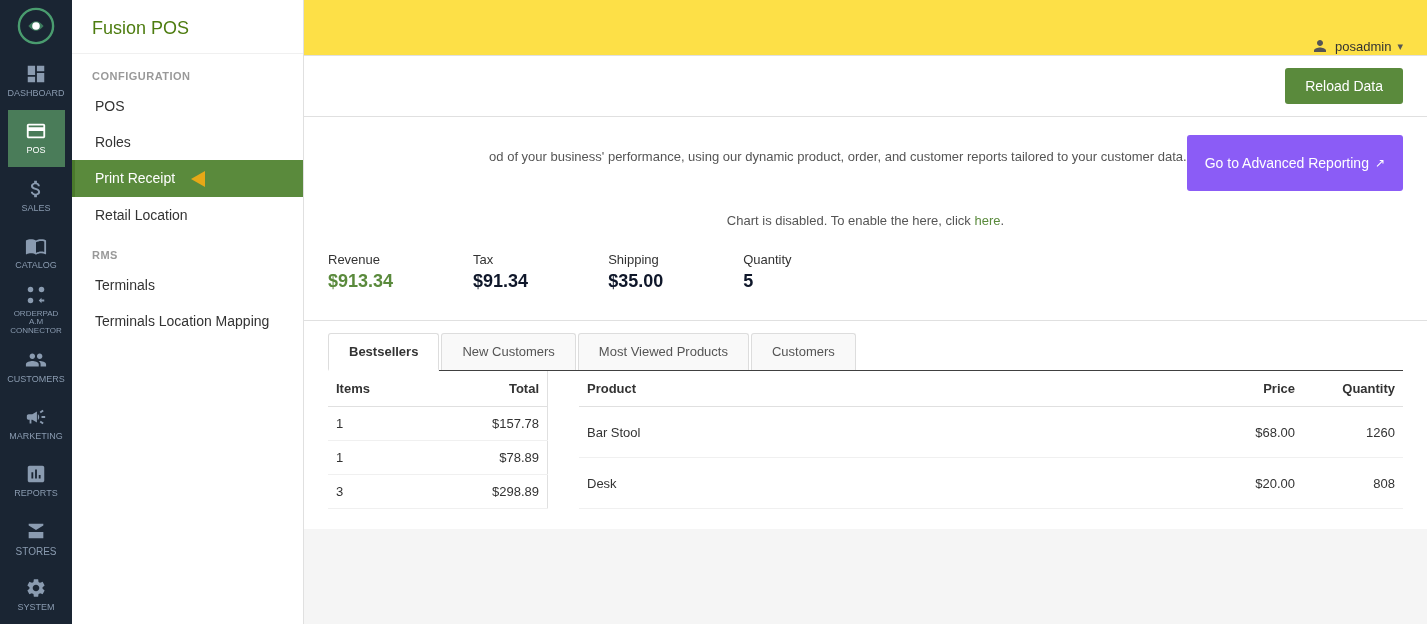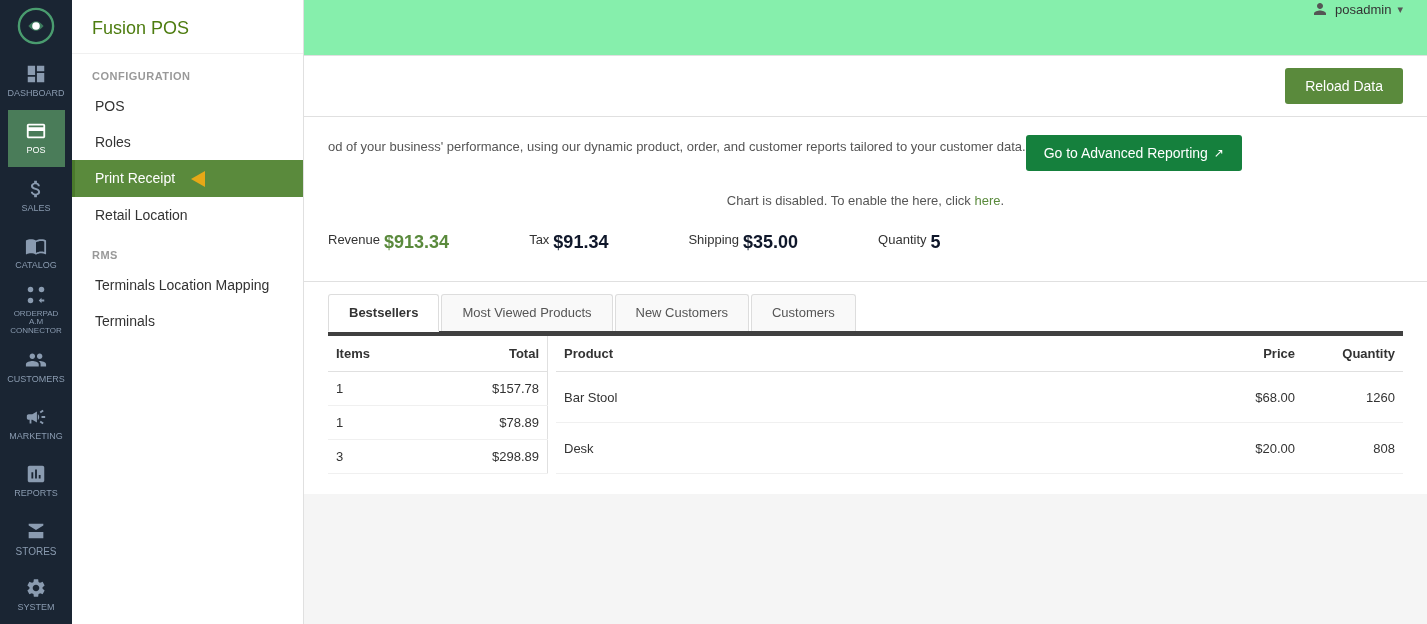--- a/index.html
+++ b/index.html
@@ -93,26 +93,26 @@
       flex: 1;
       display: flex;
       flex-direction: column;
       background: #f5f5f5;
       height: 624px;
       overflow-y: auto;
     }
 
     
     .top-bar {
-      background: #86efac;
+      background: #fde047;
       border-bottom: 1px solid #e0e0e0;
       padding: 0 24px;
       height: 56px;
       display: flex;
-      align-items: flex-start;
+      align-items: flex-end;
       justify-content: flex-end;
       flex-shrink: 0;
     }
     .user-info {
       display: flex;
       align-items: center;
       gap: 6px;
       font-size: 13px;
       color: #333;
       cursor: pointer;
@@ -133,24 +133,24 @@
       background: #5a8a3c;
       color: #fff;
       border: none;
       padding: 10px 20px;
       font-size: 14px;
       border-radius: 3px;
       cursor: pointer;
       font-weight: 500;
     }
     .btn-green-outline {
-      background: #15803d;
+      background: #8b5cf6;
       color: #fff;
       border: none;
-      padding: 10px 18px;
+      padding: 20px 18px;
       font-size: 14px;
       border-radius: 3px;
       cursor: pointer;
       display: flex;
       align-items: center;
       gap: 6px;
     }
 
     
     .report-section {
@@ -162,52 +162,52 @@
     }
     .report-desc {
       font-size: 13px;
       color: #555;
       margin-bottom: 12px;
       line-height: 1.5;
     }
     .report-header-row {
       display: flex;
       align-items: center;
-      justify-content: flex-start;
+      justify-content: flex-end;
       margin-bottom: 8px;
     }
 
     .chart-disabled {
       font-size: 13px;
       color: #555;
       padding: 14px 0 8px 0;
       text-align: center;
     }
     .chart-disabled a { color: #5a8a3c; text-decoration: none; }
 
     
     .stats-row {
       display: flex;
       gap: 80px;
       padding: 16px 0 10px 0;
     }
-    .stat-item { display: flex; gap: 4px; }
+    .stat-item { display: flex; flex-direction: column; gap: 4px; }
     .stat-label { font-size: 13px; color: #333; font-weight: 500; }
     .stat-value { font-size: 18px; font-weight: 600; color: #0f172a; }
     .stat-value.green { color: #5a8a3c; }
 
     
     .tabs-section {
       background: #fff;
       padding: 0 24px;
       flex-shrink: 0;
     }
     .tabs-bar {
       display: flex;
-      border-bottom: 5px solid #404040;
+      border-bottom: 1px solid #404040;
       margin-top: 12px;
     }
     .tab-item {
       padding: 10px 20px;
       font-size: 13px;
       color: #555;
       cursor: pointer;
       border: 1px solid #ddd;
       border-bottom: none;
       background: #f9f9f9;
@@ -350,22 +350,22 @@
   <div class="menu-section-label">Configuration</div>
   <div class="menu-item">POS</div>
   <div class="menu-item">Roles</div>
   <div class="menu-item active">
     <span>Print Receipt</span>
     <span class="menu-arrow"></span>
   </div>
   <div class="menu-item">Retail Location</div>
 
   <div class="menu-section-label">RMS</div>
+  <div class="menu-item">Terminals</div>
   <div class="menu-item">Terminals Location Mapping</div>
-  <div class="menu-item">Terminals</div>
 </div>
 
 <div class="main-content">
 
   <div class="top-bar">
     <div class="user-info">
       <svg viewBox="0 0 24 24">
           <path d="M12 12c2.21 0 4-1.79 4-4s-1.79-4-4-4-4 1.79-4 4 1.79 4 4 4zm0 2c-2.67 0-8 1.34-8 4v2h16v-2c0-2.66-5.33-4-8-4z"></path>
         </svg>
       <span>posadmin</span>
@@ -409,30 +409,30 @@
       <div class="stat-item">
         <span class="stat-label">Quantity</span>
         <span class="stat-value">5</span>
       </div>
     </div>
   </div>
 
   <div class="tabs-section">
     <div class="tabs-bar">
       <div class="tab-item active">Bestsellers</div>
+      <div class="tab-item">New Customers</div>
       <div class="tab-item">Most Viewed Products</div>
-      <div class="tab-item">New Customers</div>
       <div class="tab-item">Customers</div>
     </div>
   </div>
 
   <div class="data-table-section">
     <div style="display:flex; gap:0;">
 
-      <table class="data-table left-orders" style="width:220px;flex-shrink:0;border-right:1px solid #e0e0e0;margin-right:8px;">
+      <table class="data-table left-orders" style="width:220px;flex-shrink:0;border-right:1px solid #e0e0e0;margin-right:31px;">
         <thead>
           <tr>
             <th class="col-items">Items</th>
             <th class="col-total right">Total</th>
           </tr>
         </thead>
         <tbody>
           <tr>
             <td>1</td>
             <td class="right">$157.78</td>

